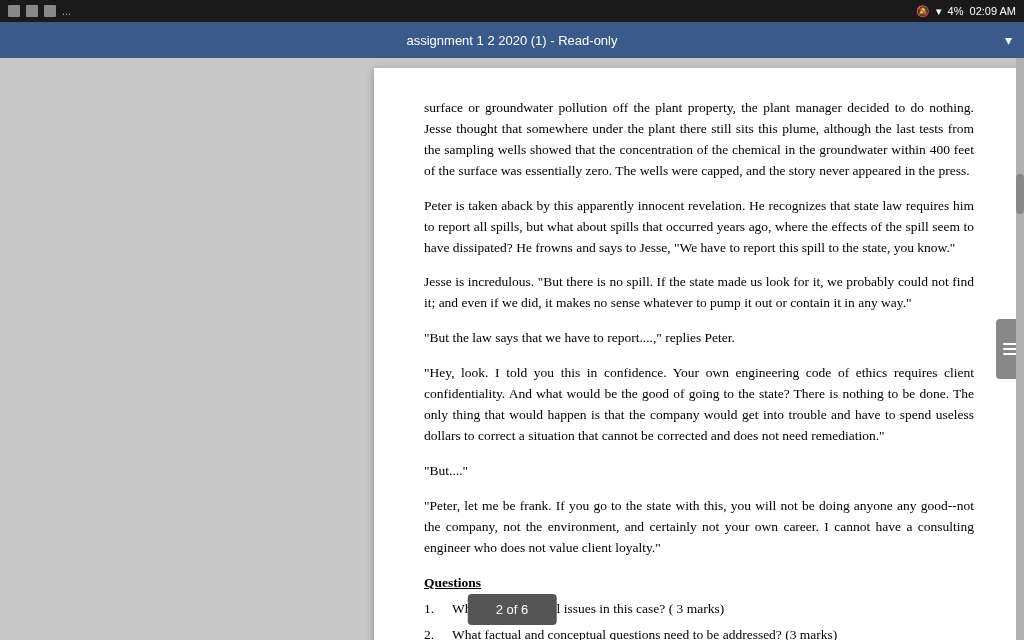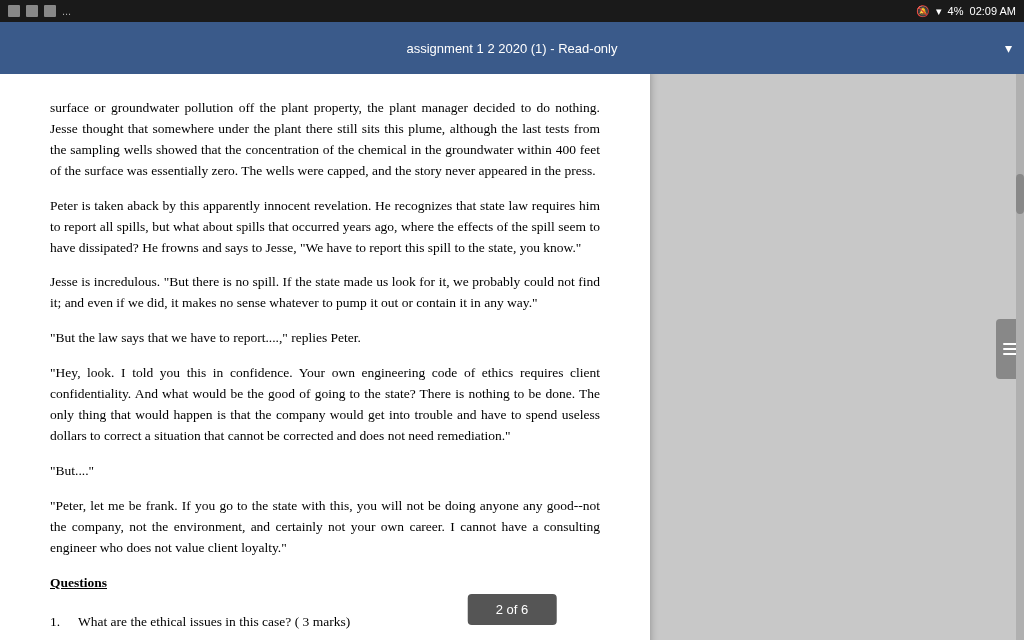--- a/index.html
+++ b/index.html
@@ -42,21 +42,21 @@
       display: flex;
       align-items: center;
       gap: 6px;
       color: white;
       font-size: 11px;
     }
 
     
     .title-bar {
       width: 100%;
-      height: 52px;
+      height: 36px;
       background: #3a5a8a;
       display: flex;
       align-items: center;
       justify-content: center;
       position: absolute;
       top: 22px;
       left: 0;
       z-index: 99;
     }
     .title-bar-text {
@@ -75,21 +75,21 @@
 
     
     .content-area {
       position: absolute;
       top: 58px;
       left: 0;
       right: 0;
       bottom: 0;
       background: #c8c8c8;
       display: flex;
-      justify-content: flex-start;
+      justify-content: flex-end;
       overflow: hidden;
     }
 
     
     .document-page {
       background: white;
       width: 650px;
       min-height: 100%;
       padding: 30px 50px 30px 50px;
       position: relative;
@@ -106,21 +106,21 @@
       text-align: justify;
     }
 
     .paragraph {
       margin-bottom: 14px;
     }
 
     .questions-heading {
       font-weight: bold;
       text-decoration: underline;
-      margin-bottom: 18px;
+      margin-bottom: 5px;
       font-family: 'Times New Roman', Times, serif;
       font-size: 13.5px;
     }
 
     .questions-list {
       list-style: none;
       padding: 0;
       margin: 0;
     }
     .questions-list li {

